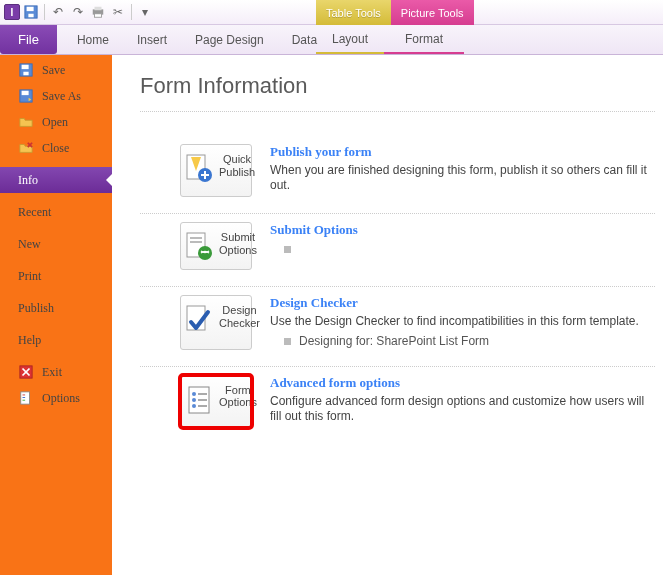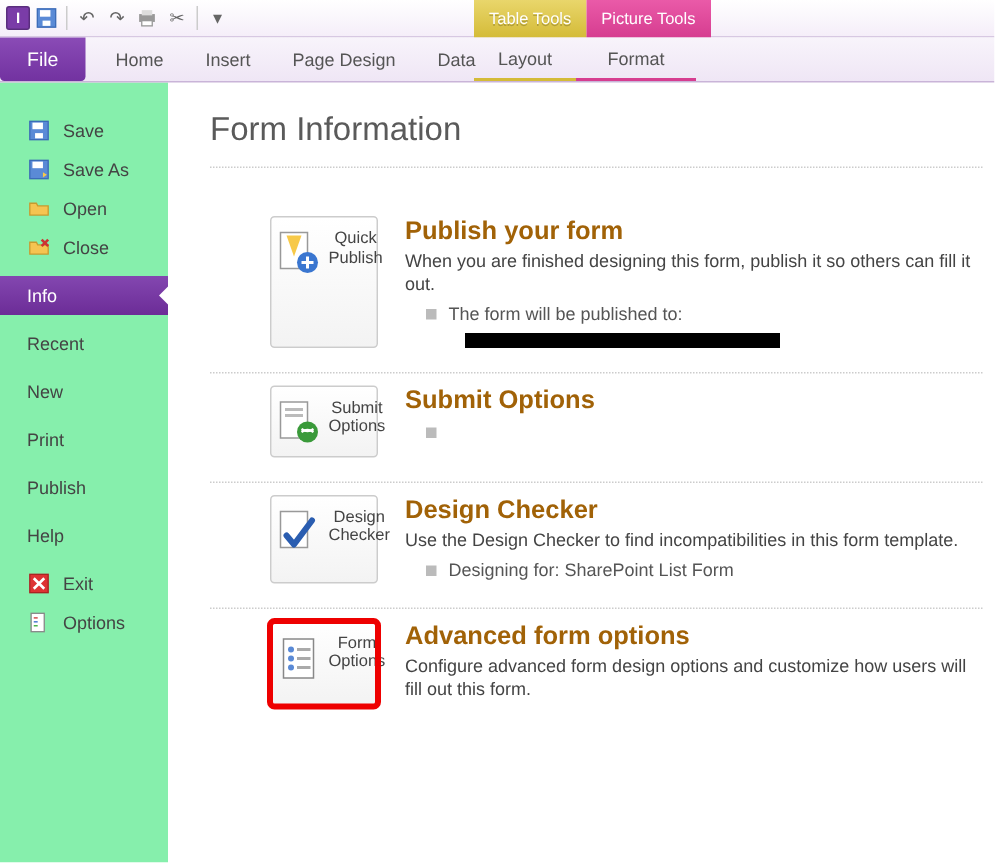--- a/index.html
+++ b/index.html
@@ -77,22 +77,23 @@
   }
   .ribbon .context-sub .tab.ysub { border-bottom: 2px solid #d4bb38; }
   .ribbon .context-sub .tab.psub { border-bottom: 2px solid #d63d90; }
   
   .backstage {
     display: flex;
     height: calc(575px - 55px);
   }
   .sidebar {
     width: 112px;
-    background: #86efac;
-    padding-top: 19px;
+    background: #f97316;
+    padding-top: 2px;
+    font-family: Liberation Serif, serif;
   }
   .side-item {
     display: flex; align-items: center;
     height: 26px;
     padding-left: 18px;
     gap: 8px;
     color: #444;
     cursor: pointer;
     font-size: 12px;
   }
@@ -152,21 +153,21 @@
     font-size:11px;
     line-height: 1.15;
     margin-left: 40px;
   }
   .bigbtn.highlight {
     outline: 4px solid #e00;
     outline-offset: -2px;
   }
   .bigbtn .bigicon { width:32px;height:32px; display:flex;align-items:center;justify-content:center;}
   .sect-body { flex:1; }
-  .sect-title { font-size: 17px; font-weight: bold; color:#a16207; margin-bottom:3px; }
+  .sect-title { font-size: 13px; font-weight: bold; color:#3b82f6; margin-bottom:3px;font-family:Liberation Serif, serif; }
   .sect-desc { font-size: 12px; color:#444; margin-bottom:4px; line-height:1.25;}
   .bullets { margin-left: 14px; }
   .bullets .row { display:flex; align-items:flex-start; gap:8px; font-size:12px; color:#555; line-height:1.4;}
   .bullets .sq { width:7px;height:7px;background:#bbb;margin-top:5px;flex-shrink:0;}
   .redact { display:inline-block; width:210px;height:10px;background:#000; margin-top:4px;}
   svg { display:block; }
 </style>
 </head>
 <body>
 
@@ -312,29 +313,20 @@
               <polygon points="8,4 18,4 13,18" fill="#f7c948"></polygon>
               <circle cx="22" cy="22" r="7" fill="#3a76d0"></circle>
               <path d="M22 18 v8 M18 22 h8" stroke="#fff" stroke-width="2"></path>
             </svg>
         </span>
         <span>Quick Publish</span>
       </div>
       <div class="sect-body">
         <div class="sect-title">Publish your form</div>
         <div class="sect-desc">When you are finished designing this form, publish it so others can fill it out.</div>
-        <div class="bullets">
-          <div class="row">
-              <span class="sq"></span>
-              <span>The form will be published to:</span>
-            </div>
-          <div class="row" style="margin-left:26px;">
-              <span class="redact"></span>
-            </div>
-        </div>
       </div>
     </div>
 
     <div class="section">
       <div class="bigbtn">
         <span class="bigicon">
           <svg width="32" height="32" viewBox="0 0 32 32">
               <rect x="4" y="2" width="18" height="24" fill="#fff" stroke="#999"></rect>
               <rect x="7" y="6" width="12" height="2" fill="#bbb"></rect>
               <rect x="7" y="10" width="12" height="2" fill="#bbb"></rect>

